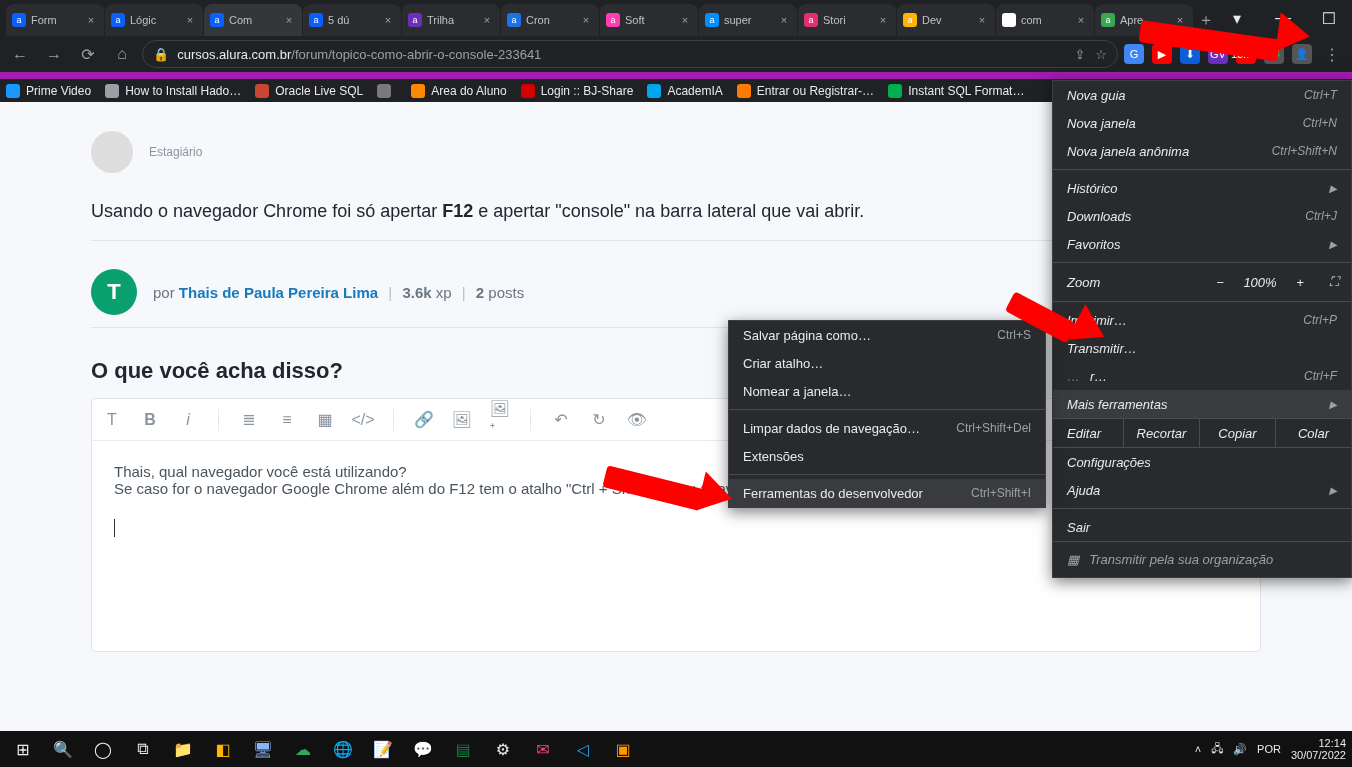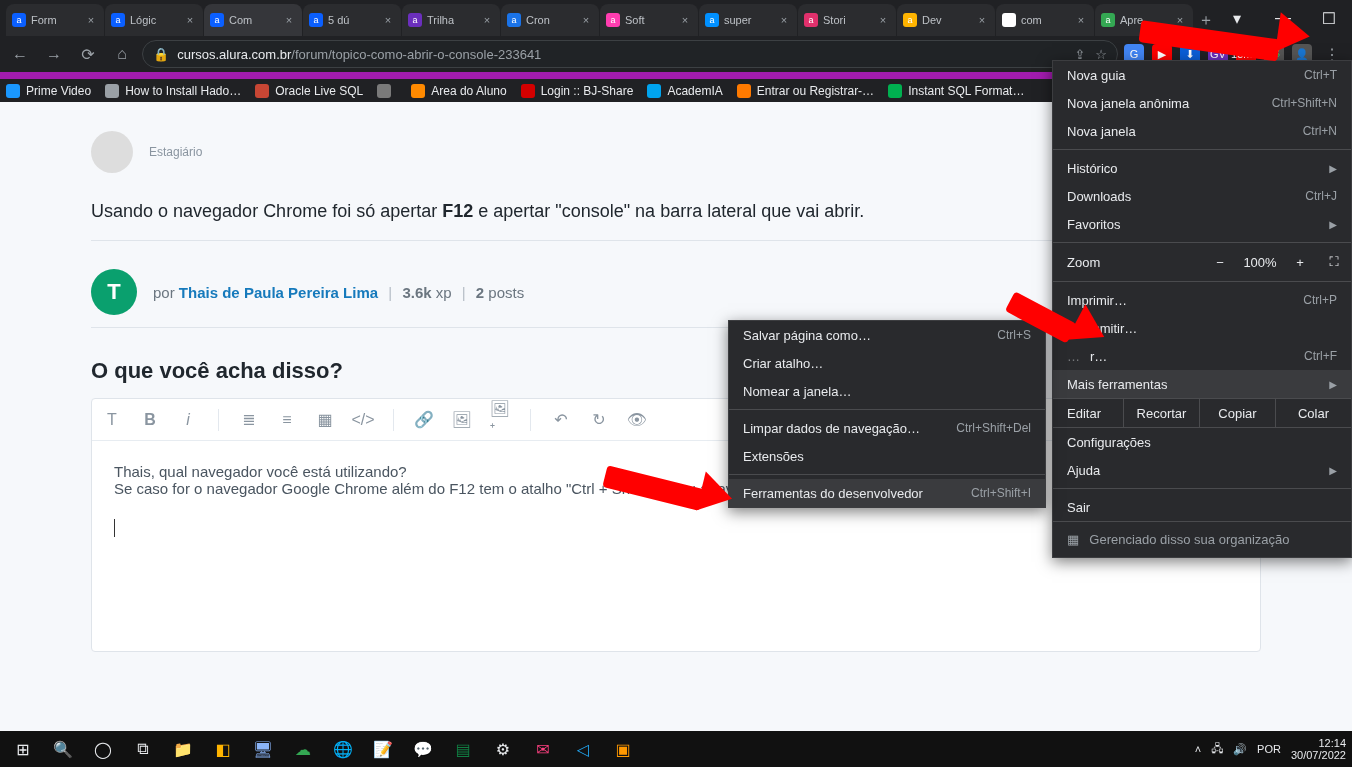--- a/index.html
+++ b/index.html
@@ -292,33 +292,33 @@
       <div class="editor-area">
         <div>Thais, qual navegador você está utilizando?</div>
         <div>Se caso for o navegador Google Chrome além do F12 tem o atalho "Ctrl + Shift + C" ou através do menu conforme imagem abaixo:</div>
         <div style="height:22px"></div>
         <span class="cursor"></span>
       </div>
     </div>
   </div>
 </div>
 
-<div class="menu" style="right:0;top:60px;width:300px;">
+<div class="menu" style="right:0;top:80px;width:300px;font-style:italic;">
   <div id="mm-top">
       <div class="mi">
         <span class="lab">Nova guia</span>
         <span class="sc">Ctrl+T</span>
       </div>
       <div class="mi">
+        <span class="lab">Nova janela</span>
+        <span class="sc">Ctrl+N</span>
+      </div>
+      <div class="mi">
         <span class="lab">Nova janela anônima</span>
         <span class="sc">Ctrl+Shift+N</span>
-      </div>
-      <div class="mi">
-        <span class="lab">Nova janela</span>
-        <span class="sc">Ctrl+N</span>
       </div>
     </div>
   <hr>
   <div class="mi">
       <span class="lab">Histórico</span>
       <span class="arrow">▶</span>
     </div>
   <div class="mi">
       <span class="lab">Downloads</span>
       <span class="sc">Ctrl+J</span>
@@ -366,21 +366,21 @@
   <div class="mi">
       <span class="lab">Ajuda</span>
       <span class="arrow">▶</span>
     </div>
   <hr>
   <div class="mi">
       <span class="lab">Sair</span>
     </div>
   <div class="managed">
       <span>▦</span>
-      <span>Gerenciado disso sua organização</span>
+      <span>Transmitir pela sua organização</span>
     </div>
 </div>
 
 <div class="menu" style="left:728px;top:320px;width:318px;">
   <div id="sm-1">
       <div class="mi">
         <span class="lab">Salvar página como…</span>
         <span class="sc">Ctrl+S</span>
       </div>
       <div class="mi">

